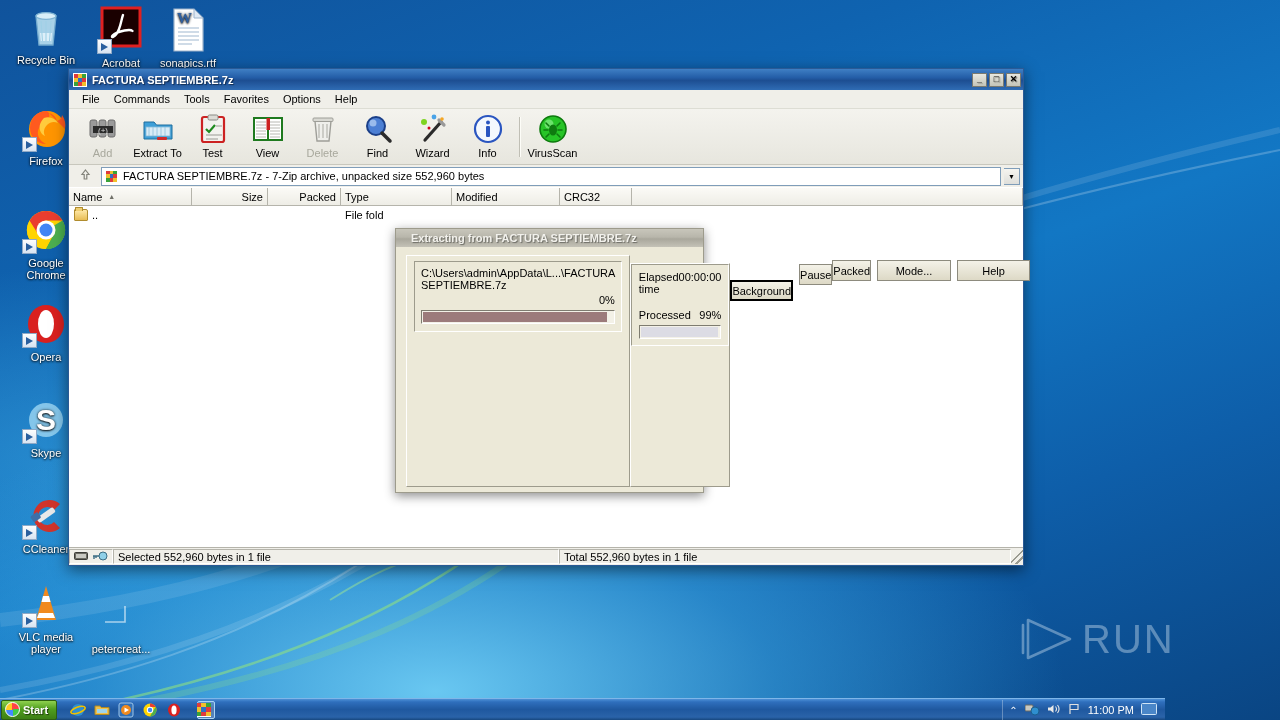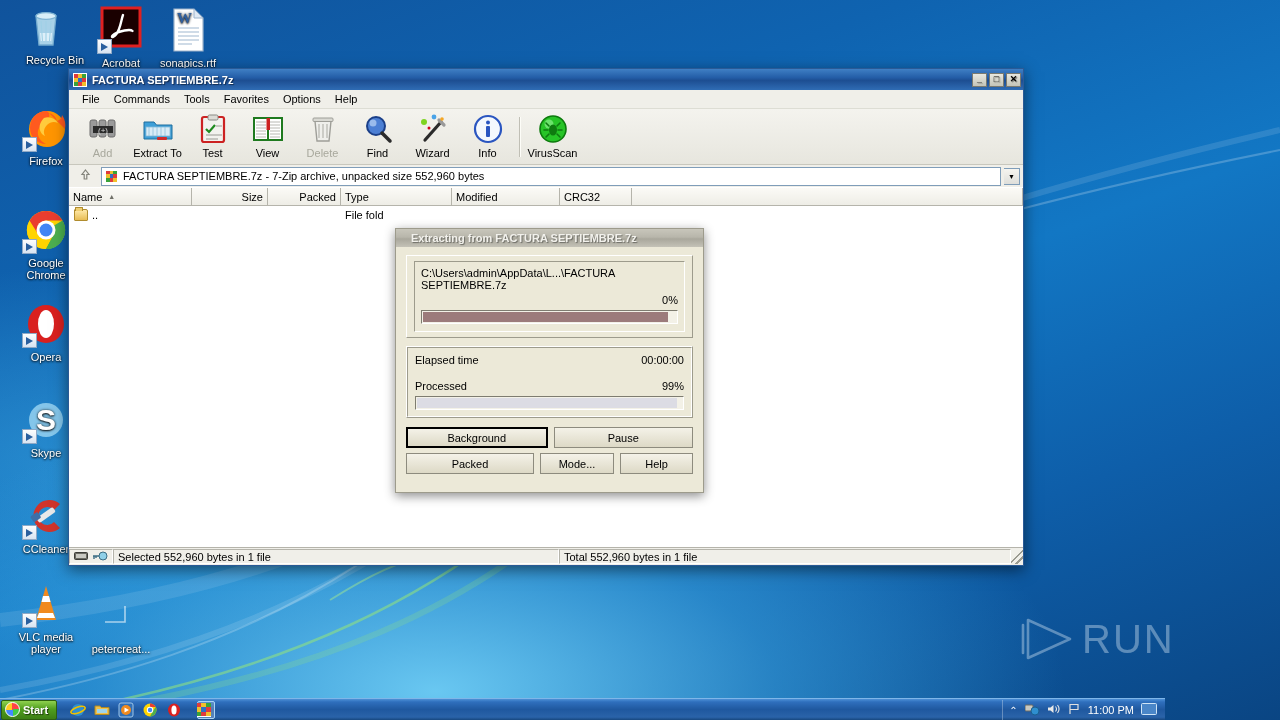--- a/index.html
+++ b/index.html
@@ -197,21 +197,21 @@
     box-shadow: 0 3px 10px rgba(0,0,0,0.45);
     display: flex; flex-direction: column;
   }
   .dlg-title {
     height: 18px; flex: 0 0 18px;
     background: linear-gradient(#c8c6bb 0%, #b8b6ab 45%, #a9a79c 55%, #c4c2b7 100%);
     display: flex; align-items: center; padding-left: 15px;
     color: #f2f1ec; font-size: 11px; font-weight: bold;
     text-shadow: 1px 1px 1px rgba(90,90,84,0.8);
   }
-  .dlg-body { flex: 1; padding: 8px 10px 5px 10px; display: flex; flex-direction: column; }
+  .dlg-body { flex: 1; padding: 8px 10px 5px 10px; display: flex; flex-direction: row; }
   .grp {
     border: 1px solid; border-color: #ffffff #9d9b8c #9d9b8c #ffffff;
     background: #ece9d8; padding: 5px 7px;
   }
   .grp-in {
     border: 1px solid; border-color: #9d9b8c #ffffff #ffffff #9d9b8c;
     background: #ece9d8; padding: 5px 7px;
   }
   .dlg-path { font-size: 11px; color: #000; height: 16px; }
   .pct { text-align: right; font-size: 11px; color: #000; margin-top: 11px; }
@@ -223,37 +223,37 @@
   .pbar-fill { height: 100%; }
   .row-line { display: flex; justify-content: space-between; font-size: 11px; color: #000; }
   .btnrow { display: flex; gap: 6px; margin-top: 9px; }
   .btn {
     height: 21px; flex: 1;
     background: linear-gradient(#f4f2e8,#ddd9c6);
     border: 1px solid #8d8b7e;
     font-size: 11px; color: #000;
     display: flex; align-items: center; justify-content: center;
   }
-  .btn.default { border: 2px solid #000; }
+  .btn.default { border: 2px solid #000; margin-top: 16px; }
 </style>
 </head>
 <body>
 
 <svg class="wall-svg" viewBox="0 0 1280 700" preserveAspectRatio="none">
   <path d="M0,700 C260,650 380,560 520,440 C640,340 780,250 1280,150" fill="none" stroke="rgba(255,255,255,0.22)" stroke-width="2"></path>
   <path d="M0,690 C280,640 420,540 560,420 C700,300 900,220 1280,130" fill="none" stroke="rgba(255,255,255,0.12)" stroke-width="6"></path>
   <path d="M120,700 C300,660 420,600 520,520 C600,455 700,420 900,400" fill="none" stroke="rgba(150,230,120,0.55)" stroke-width="2.5"></path>
   <path d="M150,700 C330,665 450,610 545,535 C625,472 720,440 920,420" fill="none" stroke="rgba(150,230,120,0.22)" stroke-width="6"></path>
   <path d="M0,620 C180,600 300,560 420,500" fill="none" stroke="rgba(255,255,255,0.10)" stroke-width="14"></path>
   <path d="M330,600 C370,575 400,560 440,552" fill="none" stroke="rgba(170,240,140,0.45)" stroke-width="2"></path>
 </svg>
 
 <div>
 
-  <div class="desk-icon" style="left:8px;top:3px;text-align:right;">
+  <div class="desk-icon" style="left:8px;top:3px;">
     <div class="glyph">
       <svg width="48" height="48" viewBox="0 0 48 48">
         <path d="M14,13 L34,13 L31,42 L17,42 Z" fill="#b9dff0" stroke="#7fb4d4" stroke-width="1.3" opacity="0.9"></path>
         <ellipse cx="24" cy="13" rx="10" ry="3.4" fill="#d8eef8" stroke="#7fb4d4" stroke-width="1.2"></ellipse>
         <path d="M18,30 h12 l-0.8,8 h-10.4 Z" fill="#e6f4fb" opacity="0.85"></path>
         <path d="M19,18 L20.5,38 M24,18 L24,38 M29,18 L27.5,38" stroke="#9fd0e6" stroke-width="1.1" fill="none"></path>
       </svg>
     </div>
     <span class="lbl">Recycle Bin</span>
   </div>

